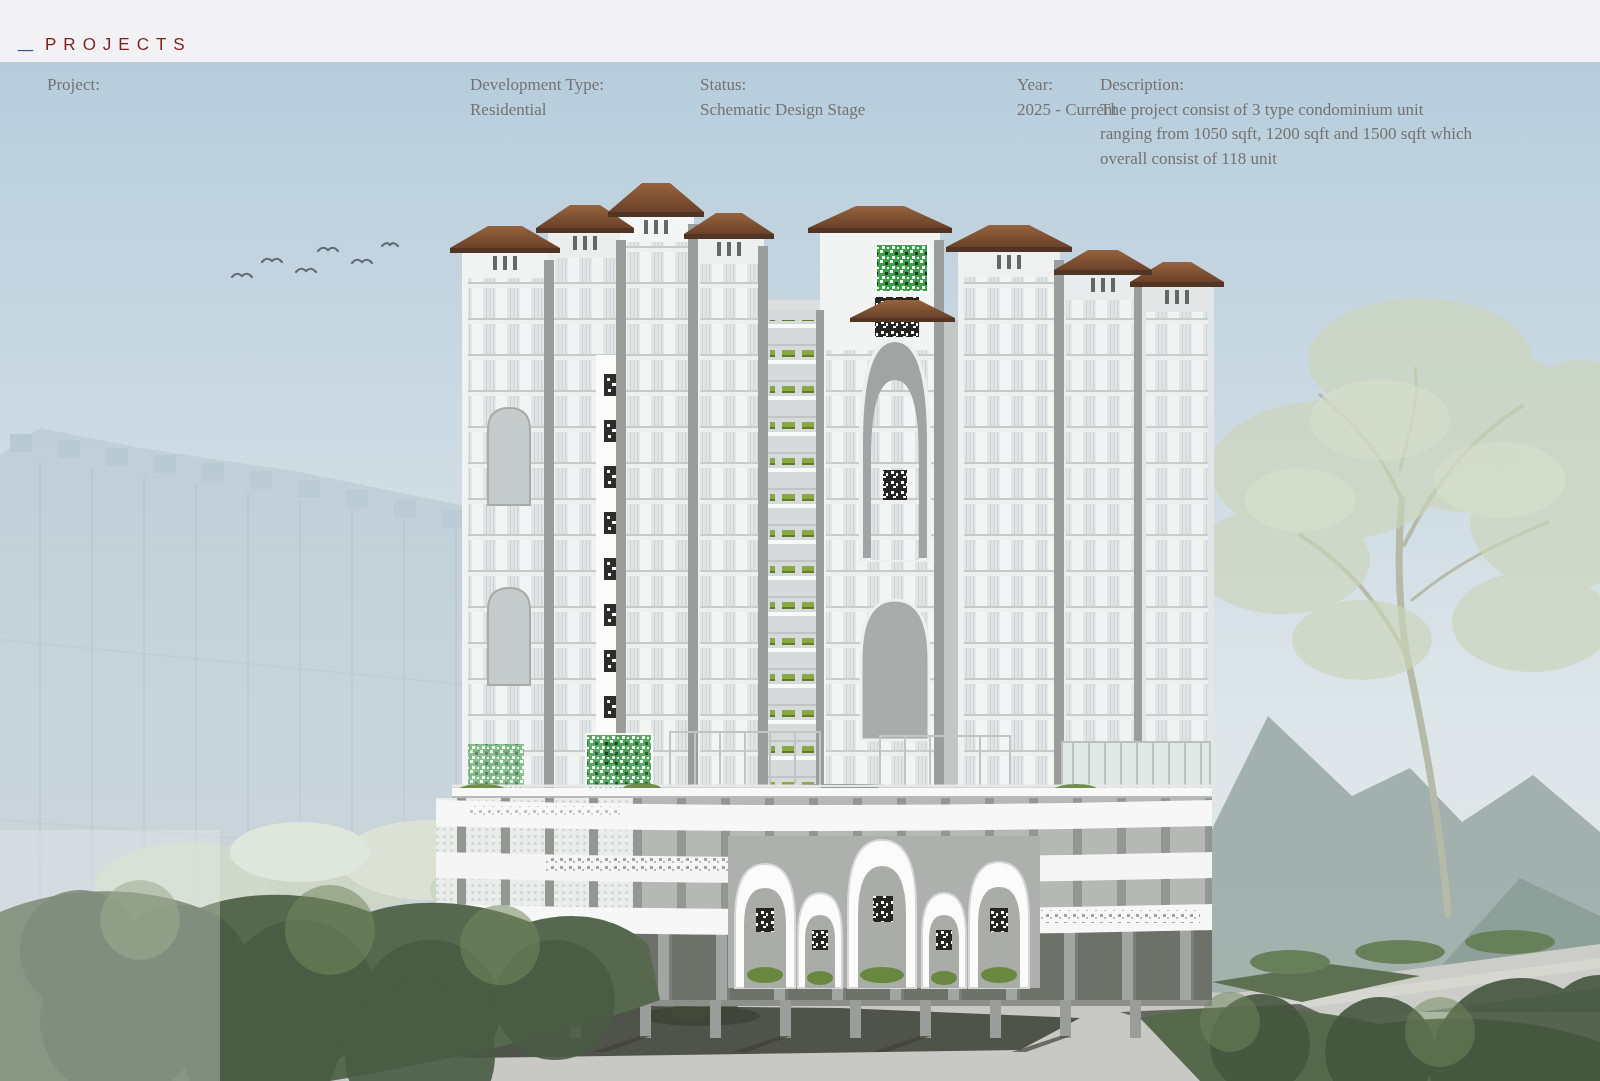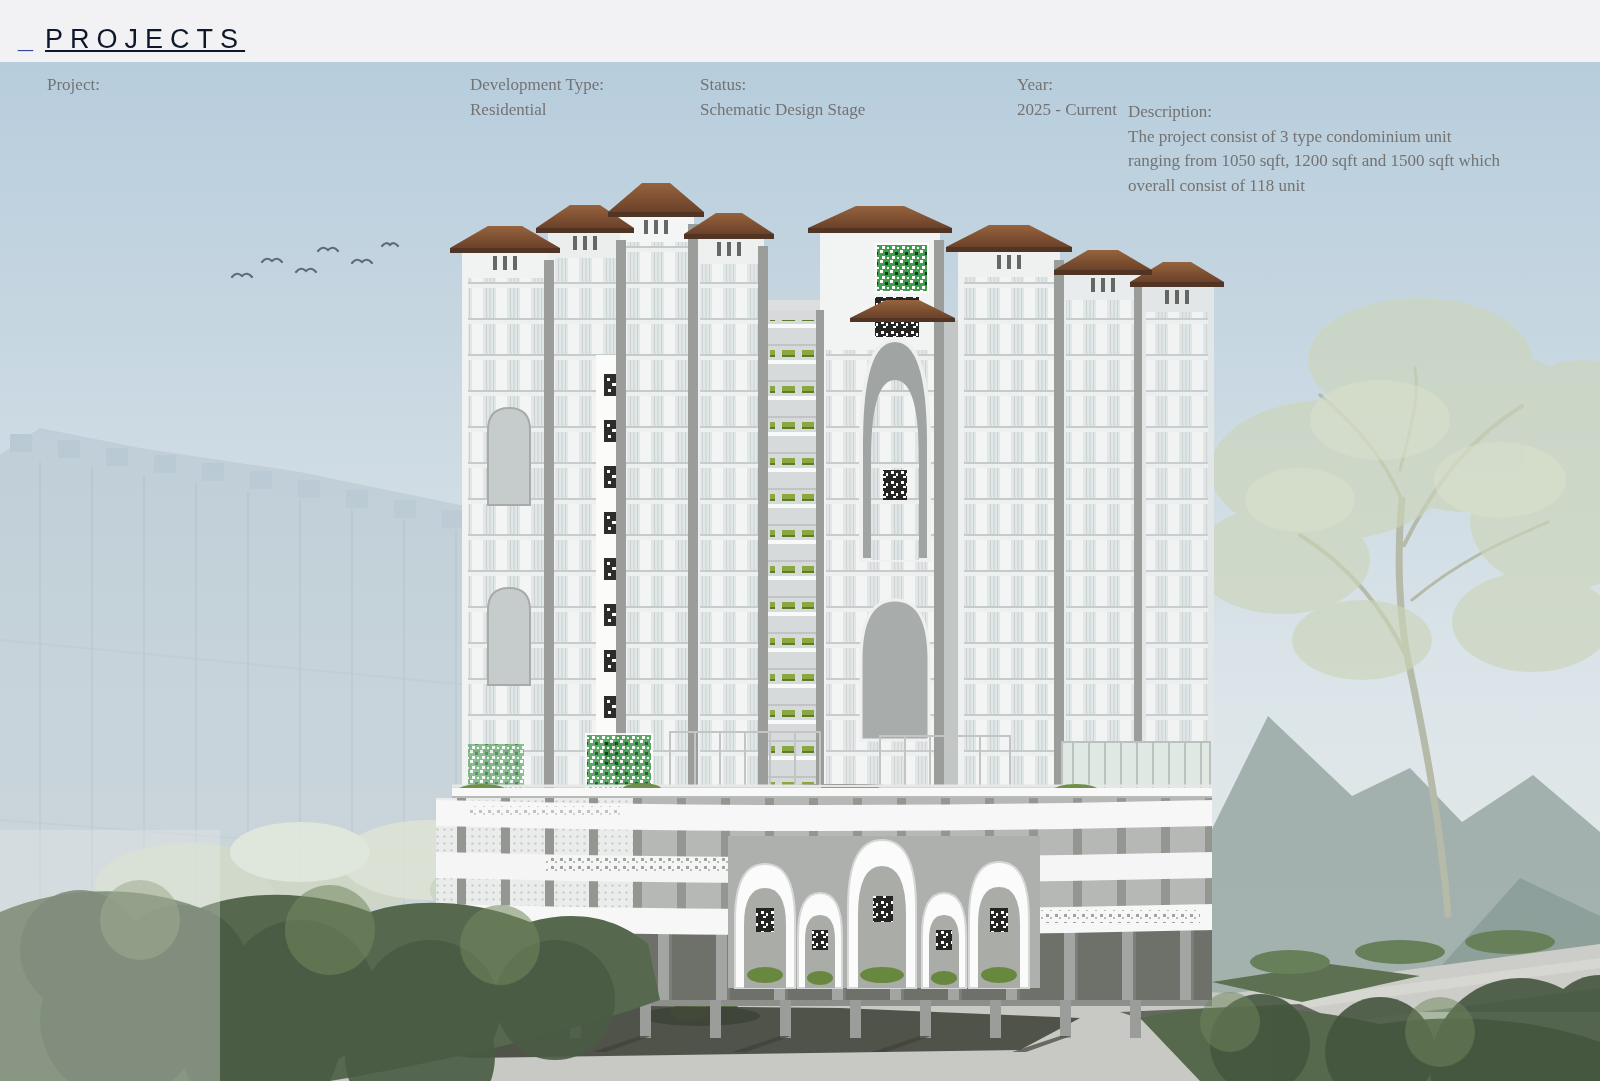--- a/index.html
+++ b/index.html
@@ -3,30 +3,30 @@
 <meta charset="utf-8">
 <style>
   html,body{margin:0;padding:0;background:#9aa4aa;}
   .page{position:relative;width:1600px;height:1081px;overflow:hidden;
         font-family:"Liberation Sans","DejaVu Sans",sans-serif;background:#dfe7ea;}
   .scene{position:absolute;inset:0;z-index:1;}
   .scene svg{display:block;width:100%;height:100%;}
   .header-bar{position:absolute;top:0;left:0;width:100%;height:62px;background:#f2f2f4;
               z-index:3;display:flex;align-items:flex-end;padding:0 0 9px 18px;box-sizing:border-box;}
   .header-underscore{color:#2d3a8c;font-size:27px;font-weight:bold;line-height:1;margin-right:12px;}
-  .page-title{color:#0f172a;font-size:27px;letter-spacing:7px;line-height:1;font-weight:500;text-decoration:underline;}
+  .page-title{color:#7f1d1d;font-size:17px;letter-spacing:7px;line-height:1;font-weight:500;}
   .info-layer{position:absolute;top:0;left:0;width:100%;height:100%;z-index:2;pointer-events:none;}
   .info-field{position:absolute;color:#737373;font-size:17px;line-height:24.5px;font-family:Liberation Serif, serif;}
   .info-label{display:block;}
   .info-value{display:block;white-space:pre-line;}
   .f0{left:47px;top:73px;width:368px;}
   .f1{left:470px;top:73px;width:215px;}
   .f2{left:700px;top:73px;width:270px;}
   .f3{left:985px;top:73px;width:165px;margin-left:32px;}
-  .f4{left:1128px;top:73px;width:376px;margin-top:27px;}
+  .f4{left:1100px;top:73px;width:376px;}
 </style>
 </head>
 <body>
 
 <div class="page">
 
   <div class="scene">
   <svg viewBox="0 0 1600 1081" preserveAspectRatio="none">
     <defs>
       <linearGradient id="sky" x1="0" y1="0" x2="0" y2="1">

